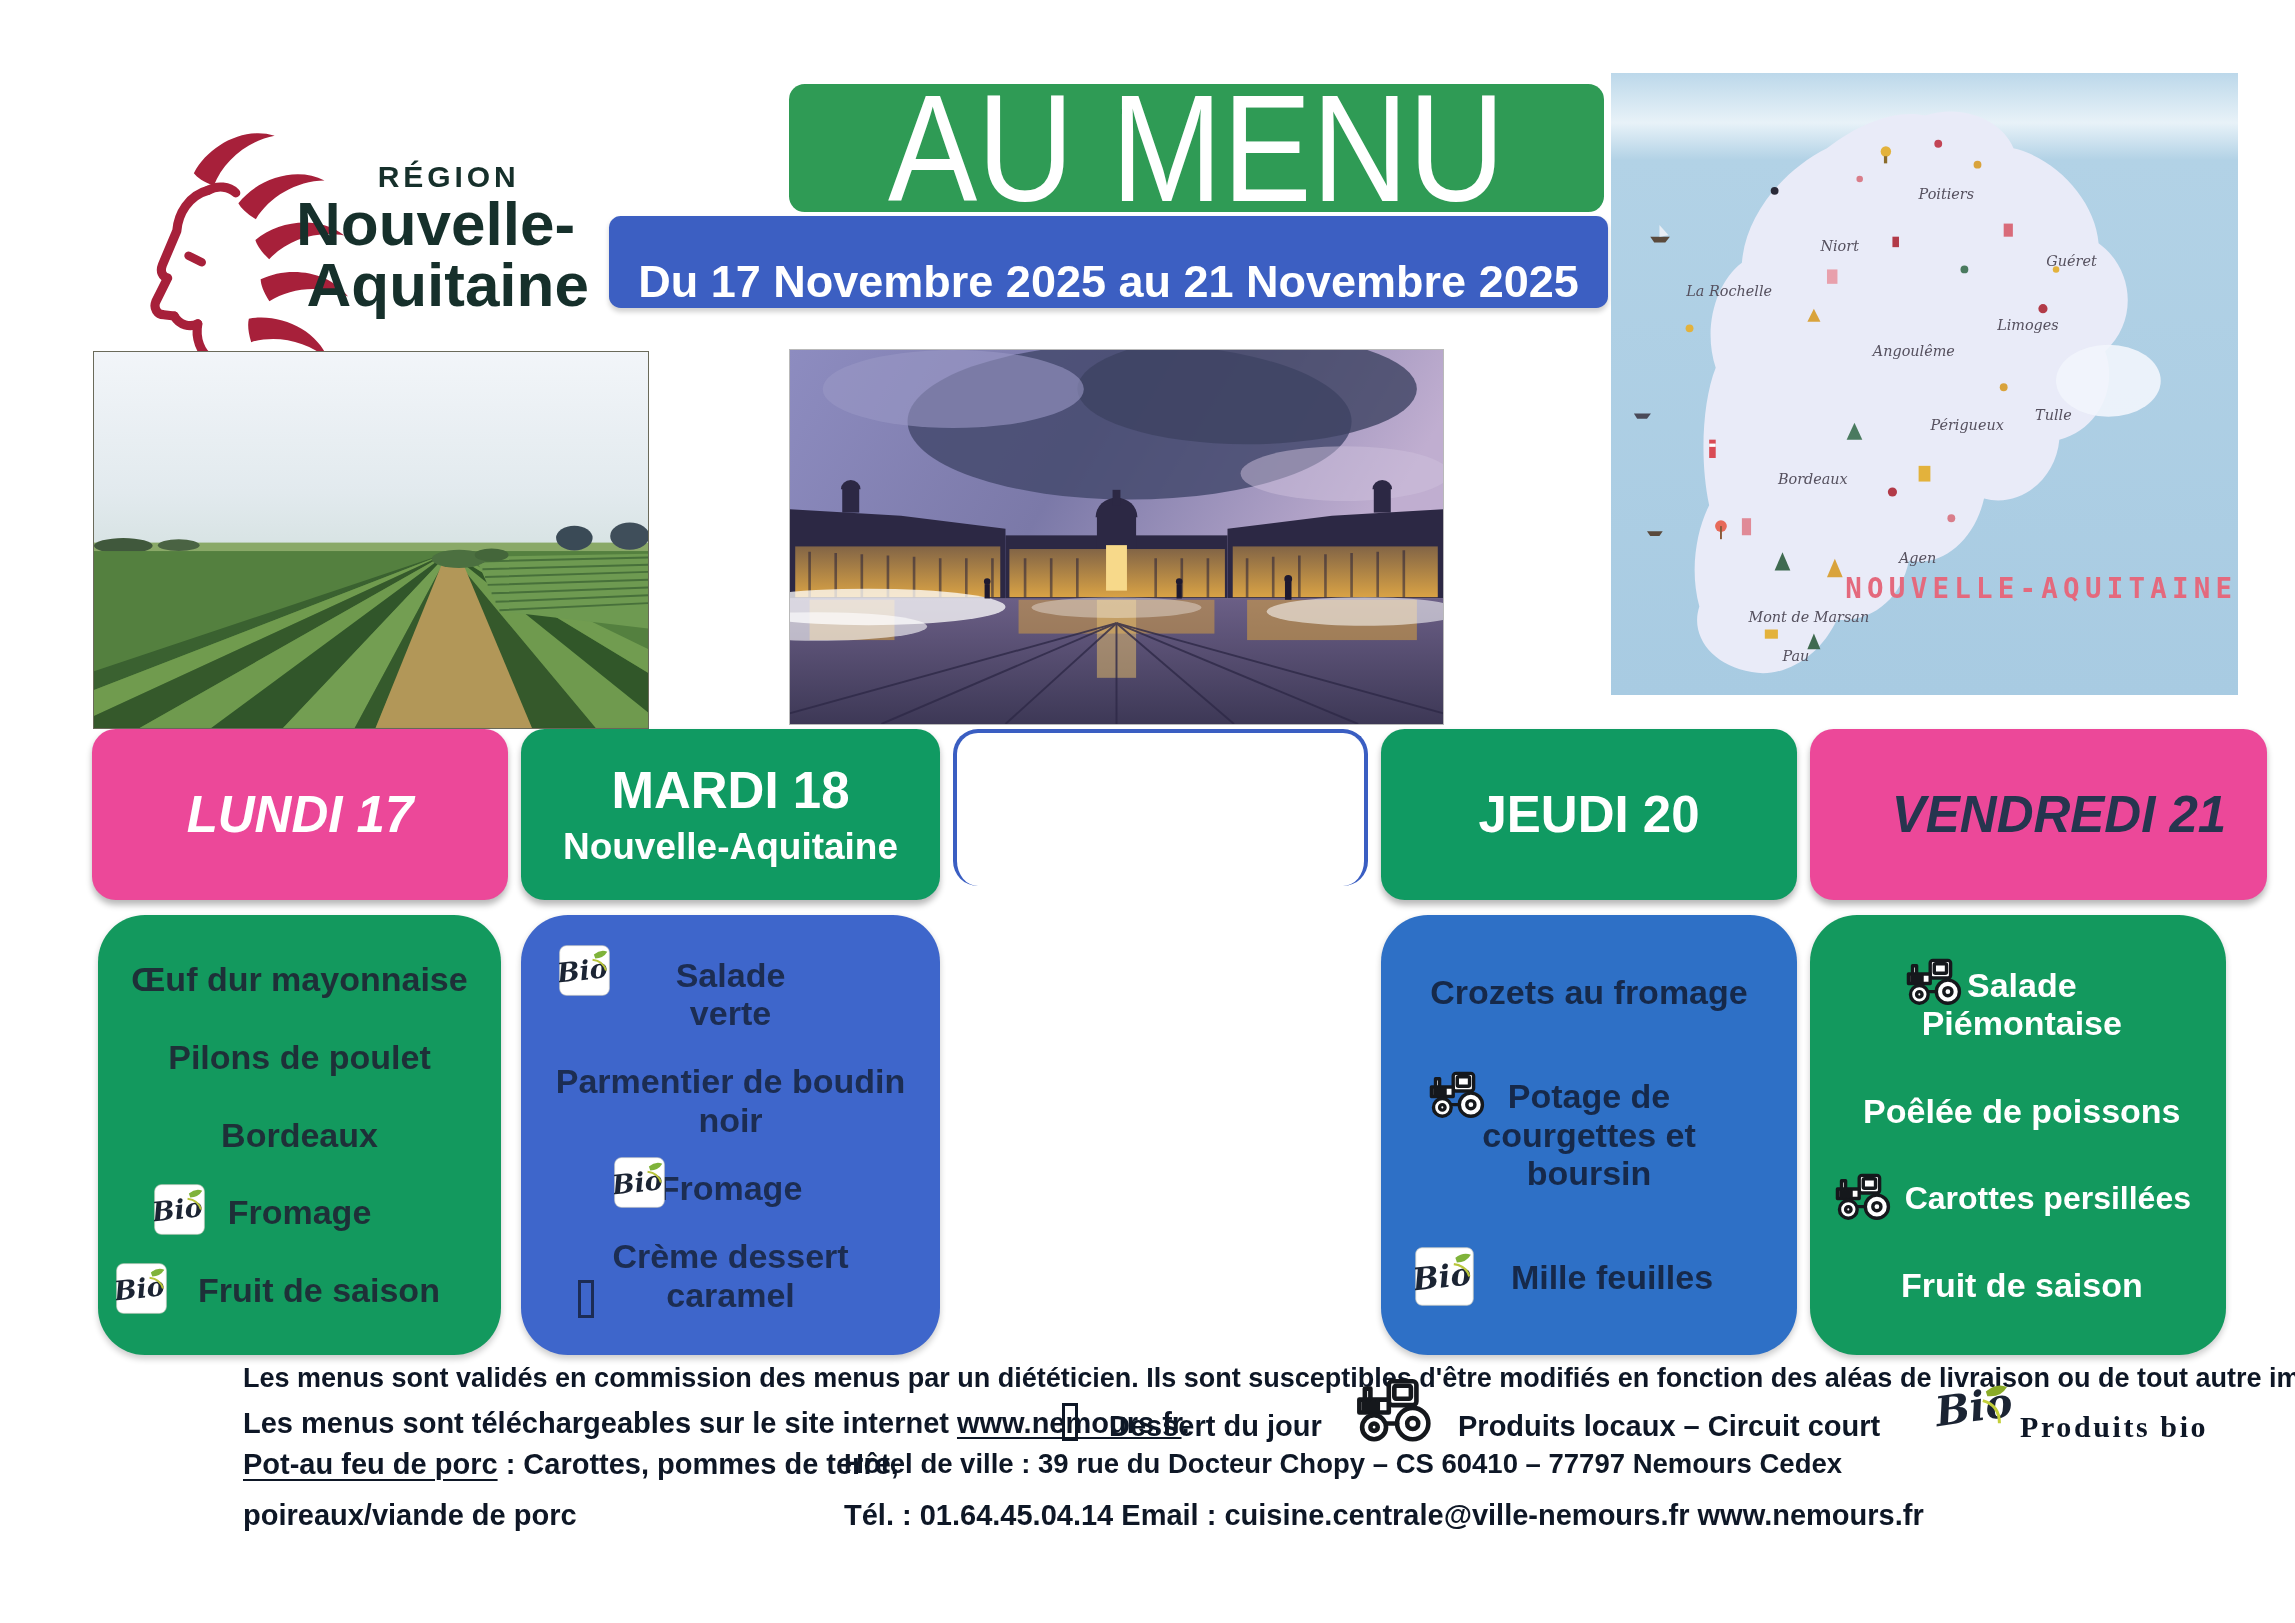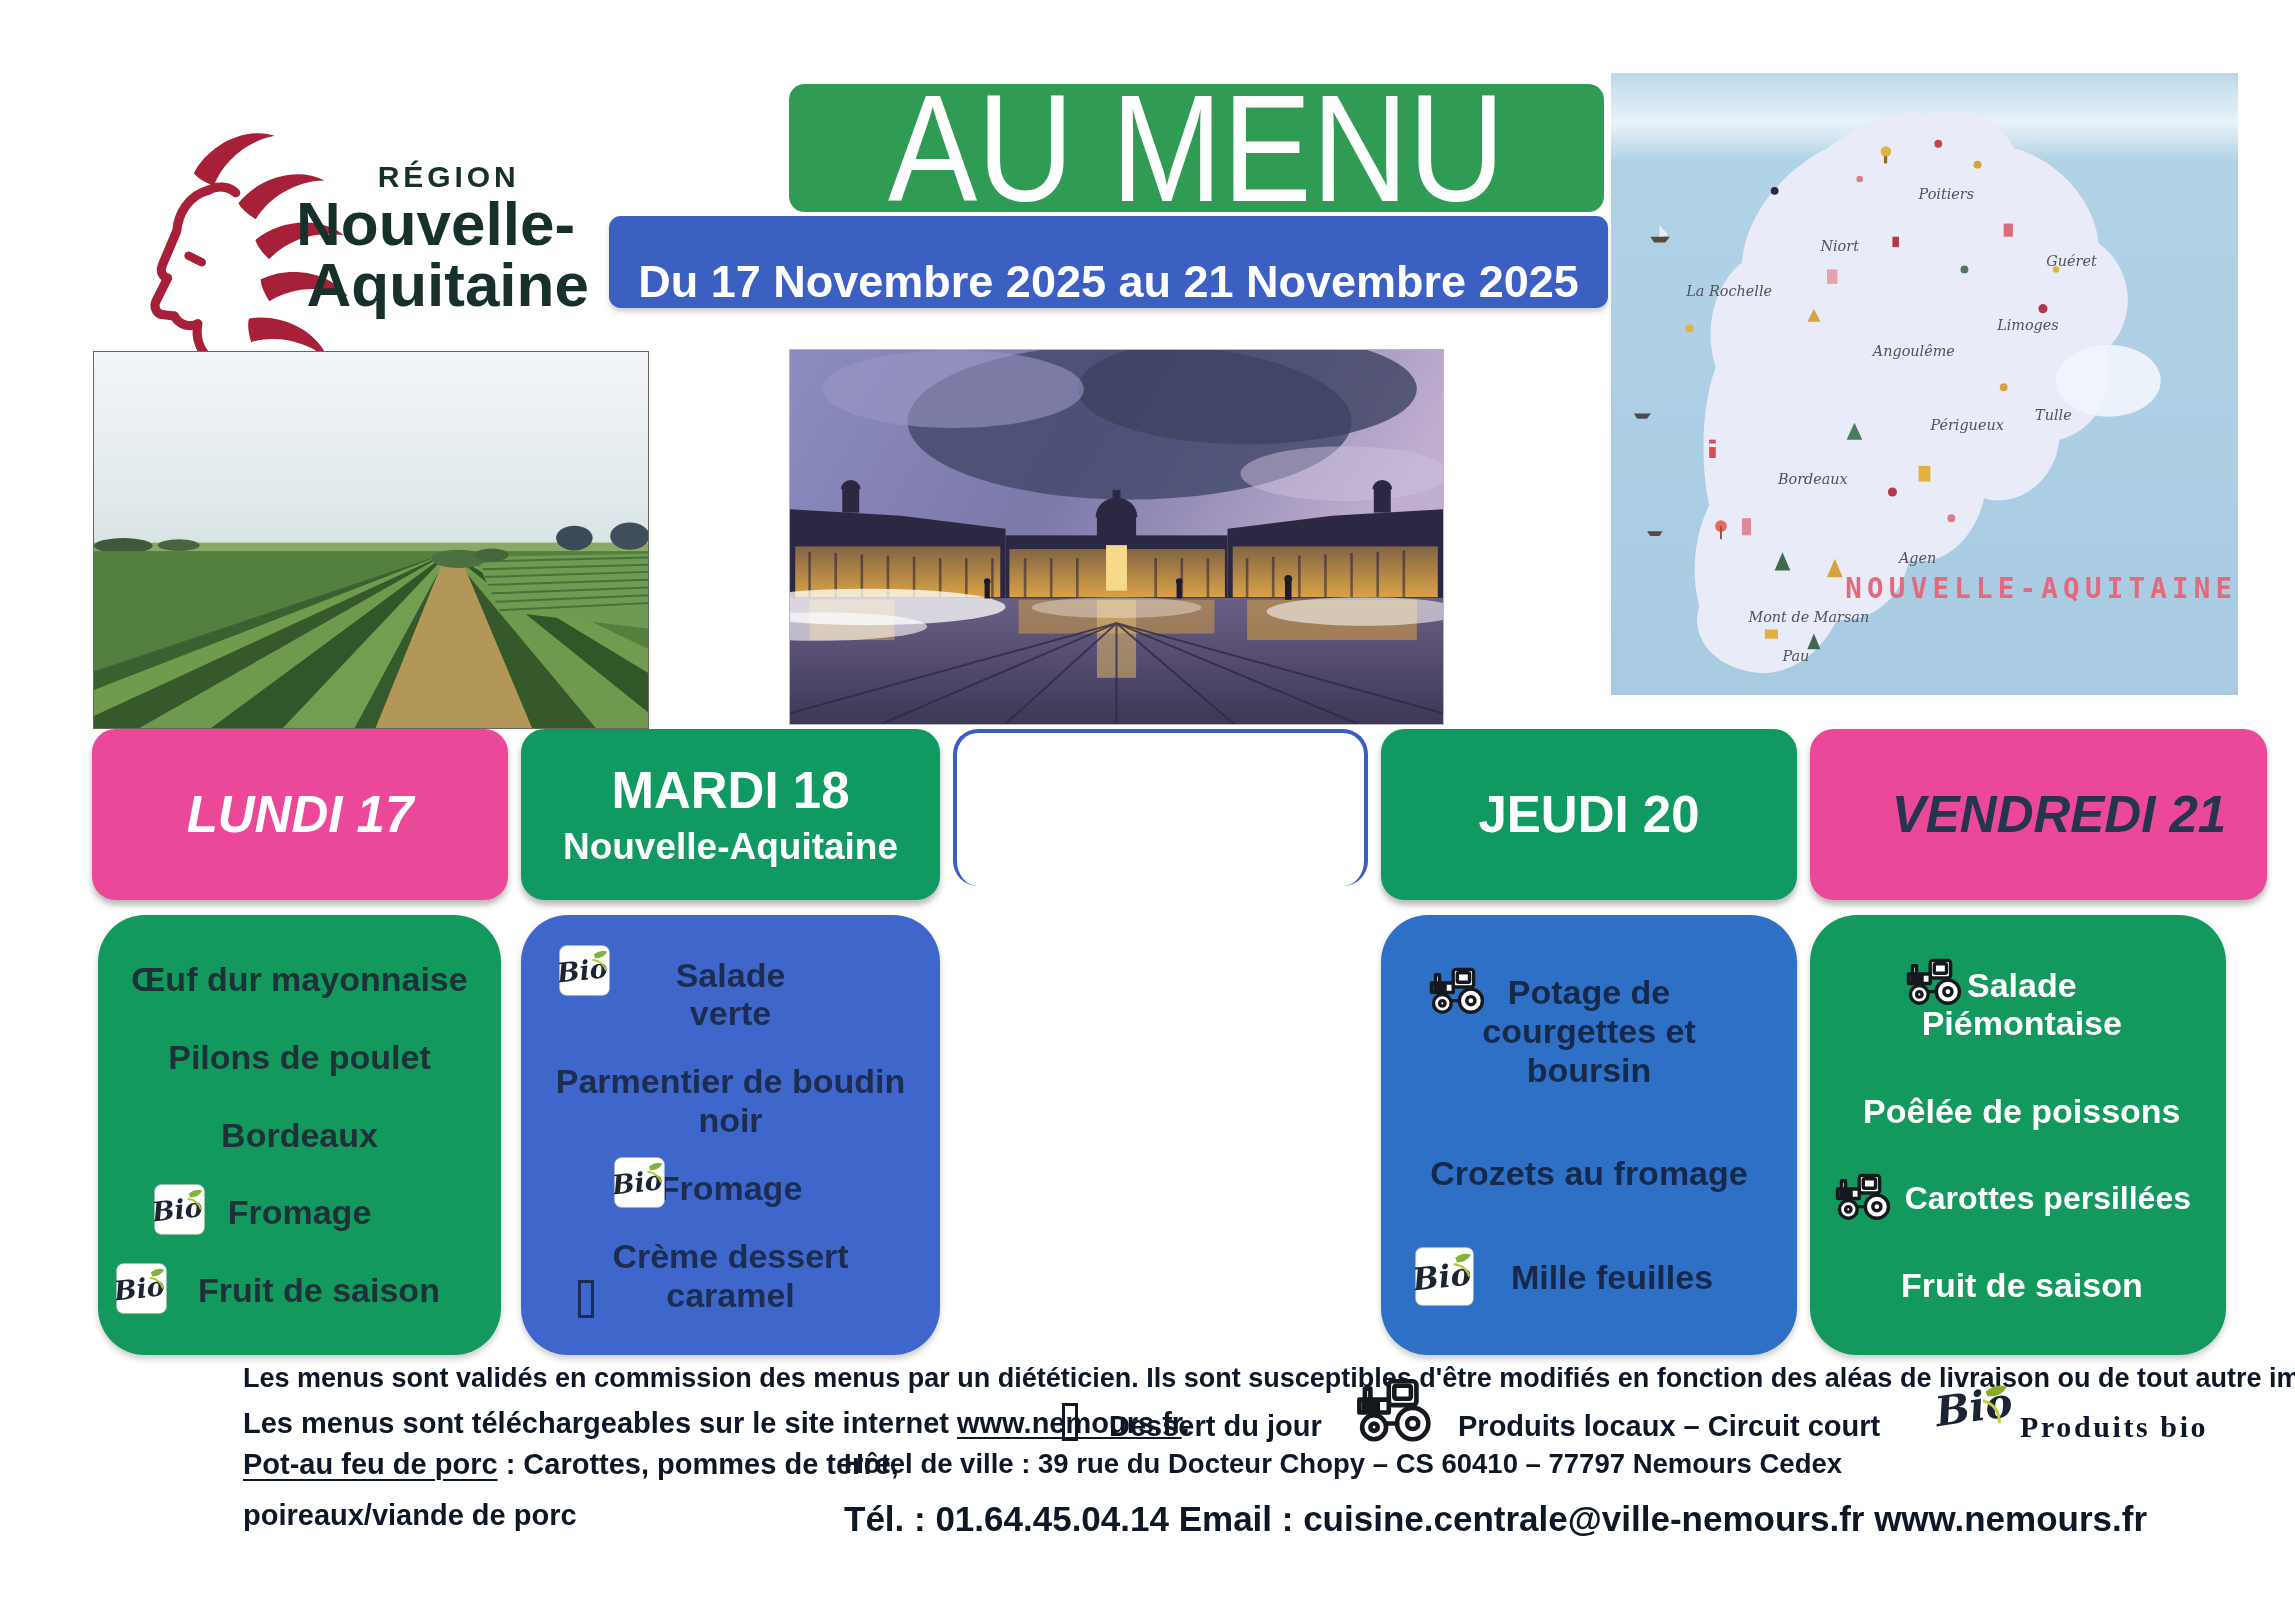--- a/index.html
+++ b/index.html
@@ -56,21 +56,21 @@
   .dessert-glyph{display:inline-block;width:15.7px;height:38px;border:3.3px solid #1c2c55;box-sizing:border-box;background:transparent;}
 
   
   .ft{color:#0e1726;font-weight:bold;white-space:nowrap;}
   .f1{left:243px;top:1363px;font-size:27px;}
   .f2{left:243px;top:1407px;font-size:29px;}
   .link{text-decoration:underline;text-decoration-thickness:2px;text-underline-offset:3.9px;}
   .f3a{left:243px;top:1448px;font-size:29px;}
   .f4a{left:243px;top:1499px;font-size:29px;}
   .f3b{left:844px;top:1448px;font-size:27.5px;}
-  .f4b{left:844px;top:1499px;font-size:35px;}
+  .f4b{left:844px;top:1499px;font-size:29px;}
   .underl{text-decoration:underline;text-decoration-thickness:2px;text-underline-offset:4.6px;}
 
   .leg-glyph{left:1062px;top:1403px;border-color:#0e1726;}
   .leg-dessert{left:1109px;top:1410px;font-size:29px;}
   .leg-tractor{left:1352px;top:1372px;width:92px;height:81px;}
   .leg-local{left:1458px;top:1410px;font-size:29px;}
   .leg-bioscript{left:1932px;top:1378px;width:85px;height:68px;}
   .leg-bio{left:2020px;top:1410px;font-size:30px;font-family:"Liberation Serif",serif;letter-spacing:2.6px;}
 </style>
 </head>
@@ -348,42 +348,42 @@
       <span class="txt">Fromage</span>
     </div>
     <div class="mi">
       <span class="dessert-glyph ic-abs" style="left:43px;top:43px;"></span>
       <span class="txt" style="max-width:275px;">Crème dessert caramel</span>
     </div>
   </div>
 
   <div class="abs day-body db-blue-b" style="left:1381px;width:416px;">
     <div class="mi">
+        <span class="txt">Crozets au fromage</span>
+      </div>
+    <div class="mi">
       <span class="ic-abs" style="left:31px;top:-7.9px;">
         <svg class="tractor-svg" viewBox="0 0 100 80">
             <g fill="#fff" stroke="#15181c" stroke-width="5" stroke-linecap="round" stroke-linejoin="round">
               <path d="M14,26 v-12 h6 v12"></path>
               <rect x="40" y="6" width="30" height="26" rx="4"></rect>
               <rect x="46" y="11" width="18" height="14" rx="2"></rect>
               <rect x="8" y="26" width="32" height="14"></rect>
               <path d="M13,28 v10 M18,28 v10 M23,28 v10 M28,28 v10" fill="none"></path>
               <circle cx="24" cy="56" r="13"></circle>
               <circle cx="24" cy="56" r="4"></circle>
               <circle cx="66" cy="52" r="17"></circle>
               <circle cx="66" cy="52" r="6"></circle>
               <path d="M37,52 h12" fill="none"></path>
             </g>
           </svg>
       </span>
       <span class="txt" style="max-width:308px;">Potage de courgettes et boursin</span>
     </div>
     <div class="mi">
-        <span class="txt">Crozets au fromage</span>
-      </div>
-    <div class="mi">
       <span class="bio-badge ic-abs" style="left:19.6px;top:-10.5px;width:59px;height:59px;">
         <svg viewBox="0 0 76 76" style="font-size:52px">
             <rect x="1" y="1" width="74" height="74" rx="8" fill="#fff" stroke="#cfcfc5"></rect>
             <text x="36" y="52" font-size="40" font-style="italic" font-weight="bold" font-family="DejaVu Serif, serif" fill="#1b2433" text-anchor="middle" transform="rotate(-6 36 52)">Bio</text>
             <path d="M52,14 q10,-8 20,-4 q-6,10 -18,10 z" fill="#7fb33a"></path>
             <path d="M50,22 q16,2 20,16" stroke="#b9c53a" stroke-width="3" fill="none"></path>
           </svg>
       </span>
       <span class="txt" style="margin-left:46px;">Mille feuilles</span>
     </div>

